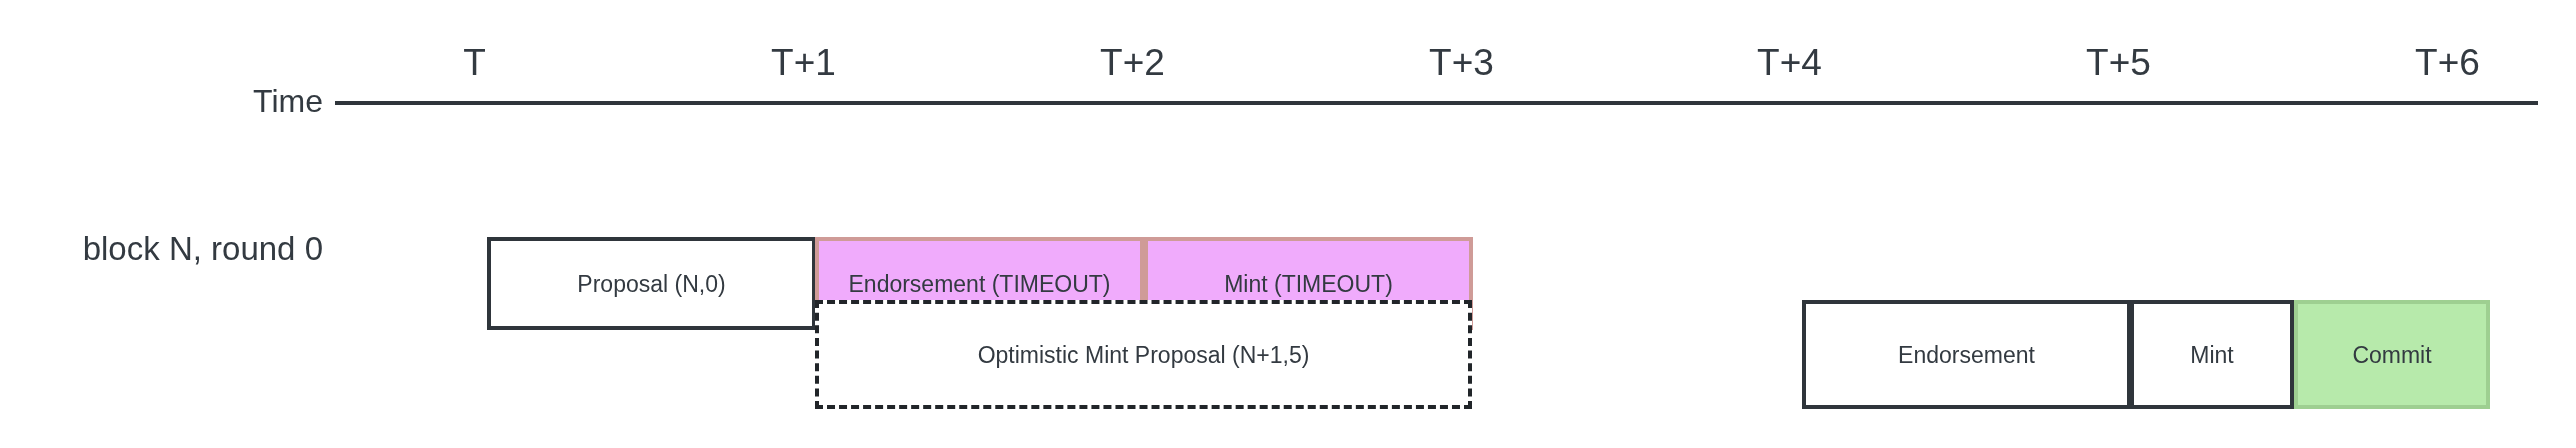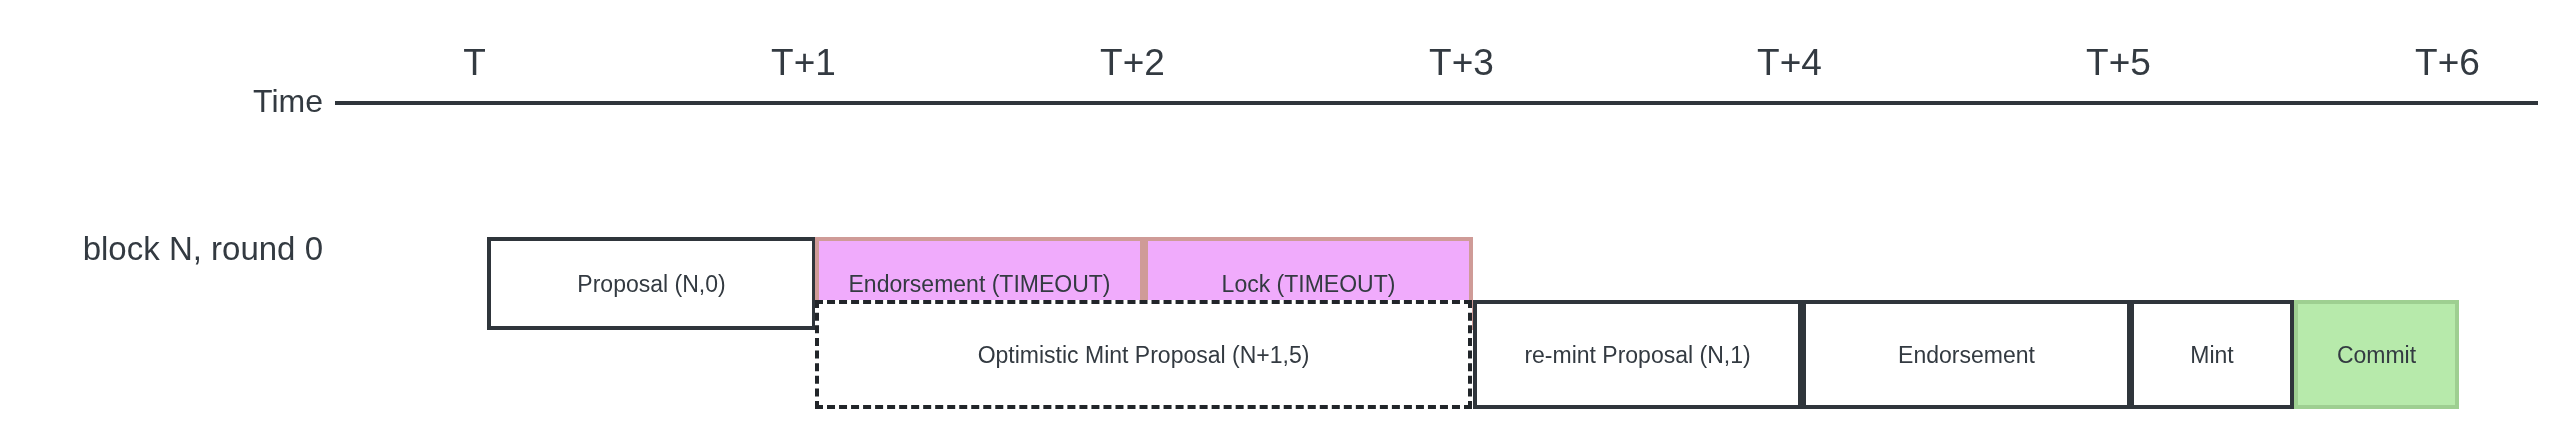--- a/index.html
+++ b/index.html
@@ -80,21 +80,21 @@
   .pbox--commit  { background: #b7eaab; border-color: #9ecf91; }
   .pbox--dashed  { border: 4.6px dashed #212529; background: #ffffff; }
 
   .b-proposal        { left:  487px; width: 329px; }
   .b-endorse-timeout { left: 815px; width: 329px; }
   .b-lock-timeout    { left: 1144px; width: 329px; }
   .b-optimistic      { left: 815px; width: 657px; }
   .b-remint          { left: 1473px; width: 329px; }
   .b-endorsement     { left: 1802px; width: 329px; }
   .b-lock            { left: 2130px; width: 164px; }
-  .b-commit          { left: 2294px; width: 165px; }
+  .b-commit          { left: 2294px; width: 196px; }
 </style>
 </head>
 <body>
 
 <div class="canvas">
 
   <div class="time-label">Time</div>
   <div class="axis-line"></div>
 
   <div class="tick tick-0">T</div>
@@ -107,28 +107,25 @@
 
   <div class="row-label row-label-0">block N, round 0</div>
 
   <div class="pbox row1 b-proposal">
     <span>Proposal (N,0)</span>
   </div>
   <div class="pbox row1 b-endorse-timeout pbox--timeout">
     <span>Endorsement (TIMEOUT)</span>
   </div>
   <div class="pbox row1 b-lock-timeout pbox--timeout">
-    <span>Lock (TIMEOUT)</span>
+    <span>Mint (TIMEOUT)</span>
   </div>
 
   <div class="pbox row2 b-optimistic pbox--dashed">
     <span>Optimistic Mint Proposal (N+1,5)</span>
-  </div>
-  <div class="pbox row2 b-remint">
-    <span>re-mint Proposal (N,1)</span>
   </div>
   <div class="pbox row2 b-endorsement">
     <span>Endorsement</span>
   </div>
   <div class="pbox row2 b-lock">
     <span>Mint</span>
   </div>
   <div class="pbox row2 b-commit pbox--commit">
     <span>Commit</span>
   </div>

